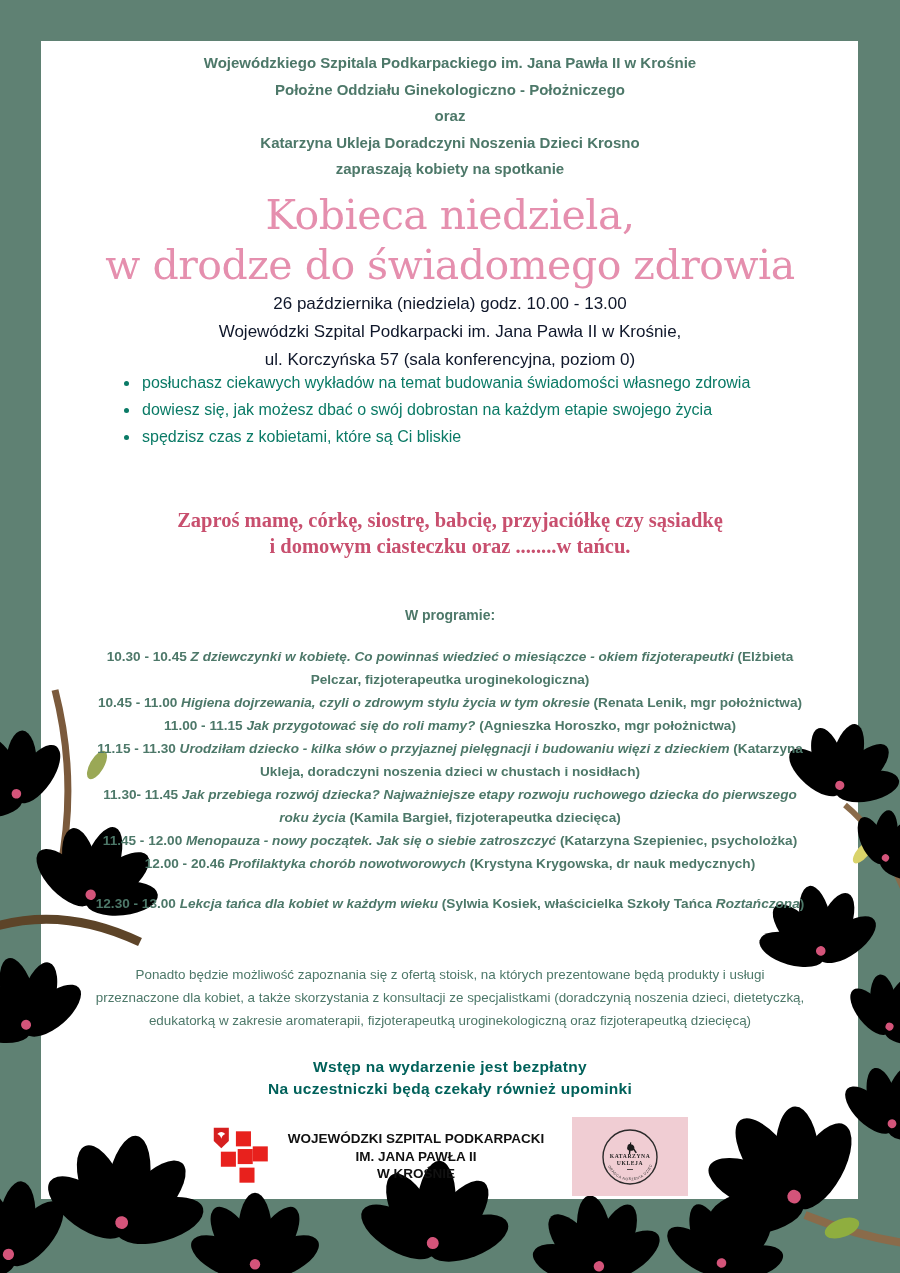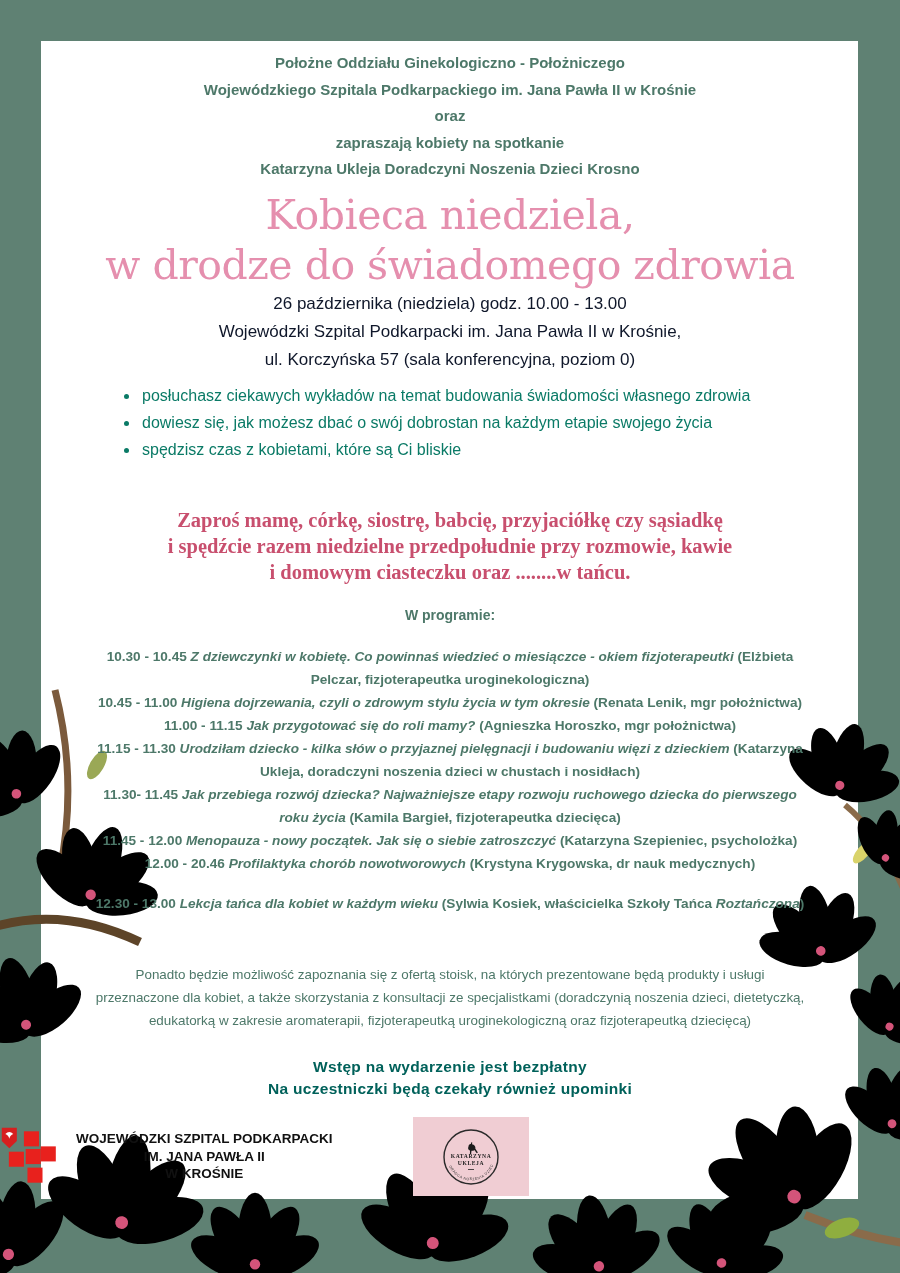--- a/index.html
+++ b/index.html
@@ -6,32 +6,32 @@
   body{font-family:"Liberation Sans",sans-serif;}
   .poster{position:relative;width:900px;height:1273px;background:#5f8173;overflow:hidden;}
   .white-box{position:absolute;left:41px;top:41px;width:817px;height:1158px;background:#ffffff;z-index:1;}
   .flowers{position:absolute;left:0;top:0;z-index:2;pointer-events:none;}
   .content{position:absolute;inset:0;z-index:3;}
   .content>div{position:absolute;left:0;right:0;text-align:center;}
 
   .intro{top:50px;font-size:15px;line-height:26.5px;font-weight:bold;color:#4d7869;}
   .title{top:190px;font-family:"DejaVu Serif",serif;font-size:41px;line-height:50px;color:#e58fae;font-weight:500;letter-spacing:-0.5px;}
   .details{top:290px;font-size:17px;line-height:28px;font-weight:normal;color:#0f172a;}
-  .bullets-wrap{top:382px;}
+  .bullets-wrap{top:369px;}
   .bullets{display:inline-block;width:660px;text-align:left;margin:0 auto;}
   .bullets ul{margin:0;padding-left:20px;color:#0a7a66;font-size:16px;line-height:27px;}
   .bullets li{padding-left:2px;}
   .invite{top:507px;font-family:Liberation Serif, serif;font-size:20.5px;line-height:26px;font-weight:bold;color:#c84f6e;}
   .proghead{top:607px;font-size:14px;font-weight:bold;color:#4d7869;}
   .program{top:629px;left:50% !important;right:auto !important;transform:translateX(-50%);width:720px;font-size:13.6px;line-height:23px;font-weight:bold;color:#4d7869;margin-top:16px;}
   .program .gap{margin-top:17px;}
   .it{font-style:italic;}
   .closing{top:963px;left:50% !important;right:auto !important;transform:translateX(-50%);width:714px;font-size:13.4px;line-height:23px;font-weight:normal;color:#4d7869;}
   .admission{top:1056px;font-size:15.5px;line-height:22px;font-weight:bold;color:#00615a;letter-spacing:0.3px;}
-  .logos{top:1117px;display:flex;align-items:center;gap:80px;}
+  .logos{top:1117px;display:flex;justify-content:center;align-items:center;gap:28px;}
   .hosp{display:flex;align-items:center;gap:14px;}
   .hosp-text{font-size:13.5px;line-height:17.5px;font-weight:bold;color:#111;text-align:center;}
   .badge{width:116px;height:79px;background:#f0cdd3;display:flex;align-items:center;justify-content:center;}
   .pC{fill:#d4547a;}
 </style>
 </head>
 <body>
 
 <div class="poster">
   <div class="white-box"></div>
@@ -77,25 +77,25 @@
     <use href="#mg" class="fl-pink" transform="translate(838,792) scale(1.15) rotate(15)"></use>
     <use href="#mg" class="fl-lilac" transform="translate(882,862) scale(0.9) rotate(40)"></use>
     <use href="#mg" class="fl-pale" transform="translate(822,958) scale(1.2) rotate(-10)"></use>
     <use href="#mg" class="fl-pink" transform="translate(887,1032) scale(1.0) rotate(25)"></use>
     <use href="#mg" class="fl-vivid" transform="translate(800,1205) scale(1.7) rotate(-35)"></use>
     <use href="#mg" class="fl-pink" transform="translate(890,1130) scale(1.1) rotate(18)"></use>
   </svg>
 
   <div class="content">
     <div class="intro">
+        <div>Wojewódzkiego Szpitala Podkarpackiego im. Jana Pawła II w Krośnie</div>
         <div>Położne Oddziału Ginekologiczno - Położniczego</div>
-        <div>Wojewódzkiego Szpitala Podkarpackiego im. Jana Pawła II w Krośnie</div>
         <div>oraz</div>
+        <div>Katarzyna Ukleja Doradczyni Noszenia Dzieci Krosno</div>
         <div>zapraszają kobiety na spotkanie</div>
-        <div>Katarzyna Ukleja Doradczyni Noszenia Dzieci Krosno</div>
       </div>
 
     <div class="title">
       <div>Kobieca niedziela,</div>
       <div>w drodze do świadomego zdrowia</div>
     </div>
 
     <div class="details">
         <div>26 października (niedziela) godz. 10.00 - 13.00</div>
         <div>Wojewódzki Szpital Podkarpacki im. Jana Pawła II w Krośnie,</div>
@@ -107,21 +107,20 @@
         <ul>
             <li>posłuchasz ciekawych wykładów na temat budowania świadomości własnego zdrowia</li>
             <li>dowiesz się, jak możesz dbać o swój dobrostan na każdym etapie swojego życia</li>
             <li>spędzisz czas z kobietami, które są Ci bliskie</li>
           </ul>
       </div>
     </div>
 
     <div class="invite">
         <div>Zaproś mamę, córkę, siostrę, babcię, przyjaciółkę czy sąsiadkę</div>
-        <div>i spędźcie razem niedzielne przedpołudnie przy rozmowie, kawie</div>
         <div>i domowym ciasteczku oraz ........w tańcu.</div>
       </div>
 
     <div class="proghead">W programie:</div>
 
     <div class="program">
         <div class="program-line"><span>10.30 - 10.45 </span><span class="it">Z dziewczynki w kobietę. Co powinnaś wiedzieć o miesiączce - okiem fizjoterapeutki</span><span> (Elżbieta Pelczar, fizjoterapeutka uroginekologiczna)</span></div>
         <div class="program-line"><span>10.45 - 11.00 </span><span class="it">Higiena dojrzewania, czyli o zdrowym stylu życia w tym okresie</span><span>  (Renata Lenik, mgr położnictwa)</span></div>
         <div class="program-line"><span>11.00 - 11.15 </span><span class="it">Jak przygotować się do roli mamy?</span><span> (Agnieszka Horoszko, mgr położnictwa)</span></div>
         <div class="program-line"><span>11.15 - 11.30 </span><span class="it">Urodziłam dziecko - kilka słów o przyjaznej pielęgnacji i budowaniu więzi z dzieckiem</span><span> (Katarzyna Ukleja, doradczyni noszenia dzieci w chustach i nosidłach)</span></div>

